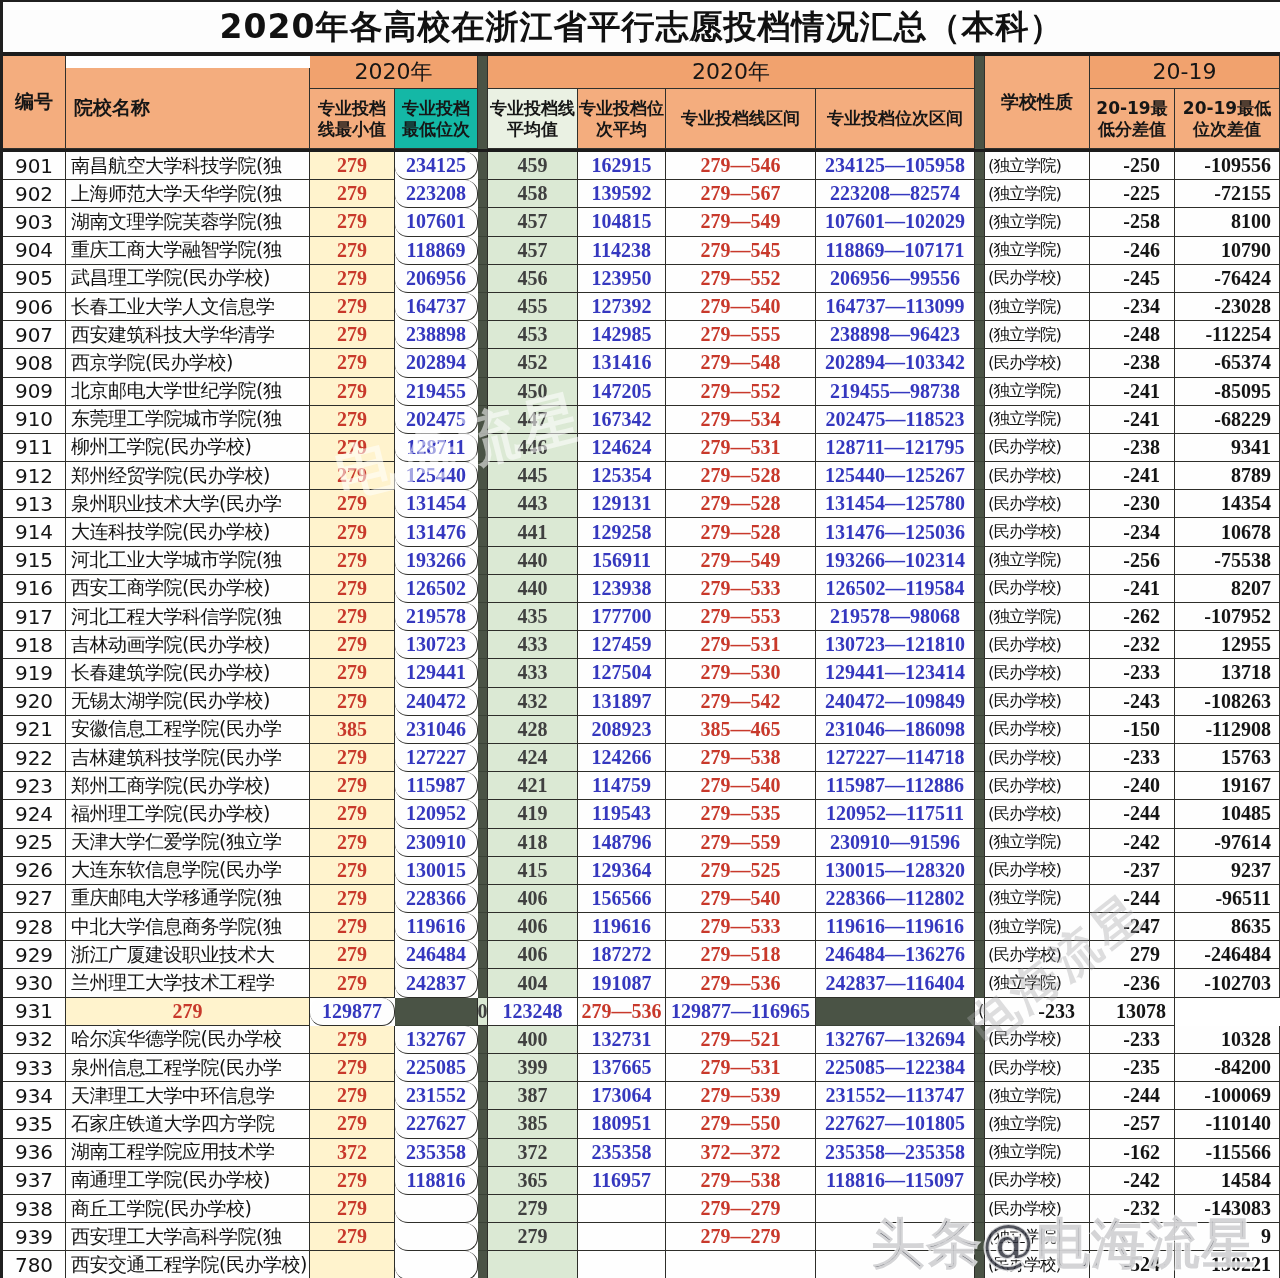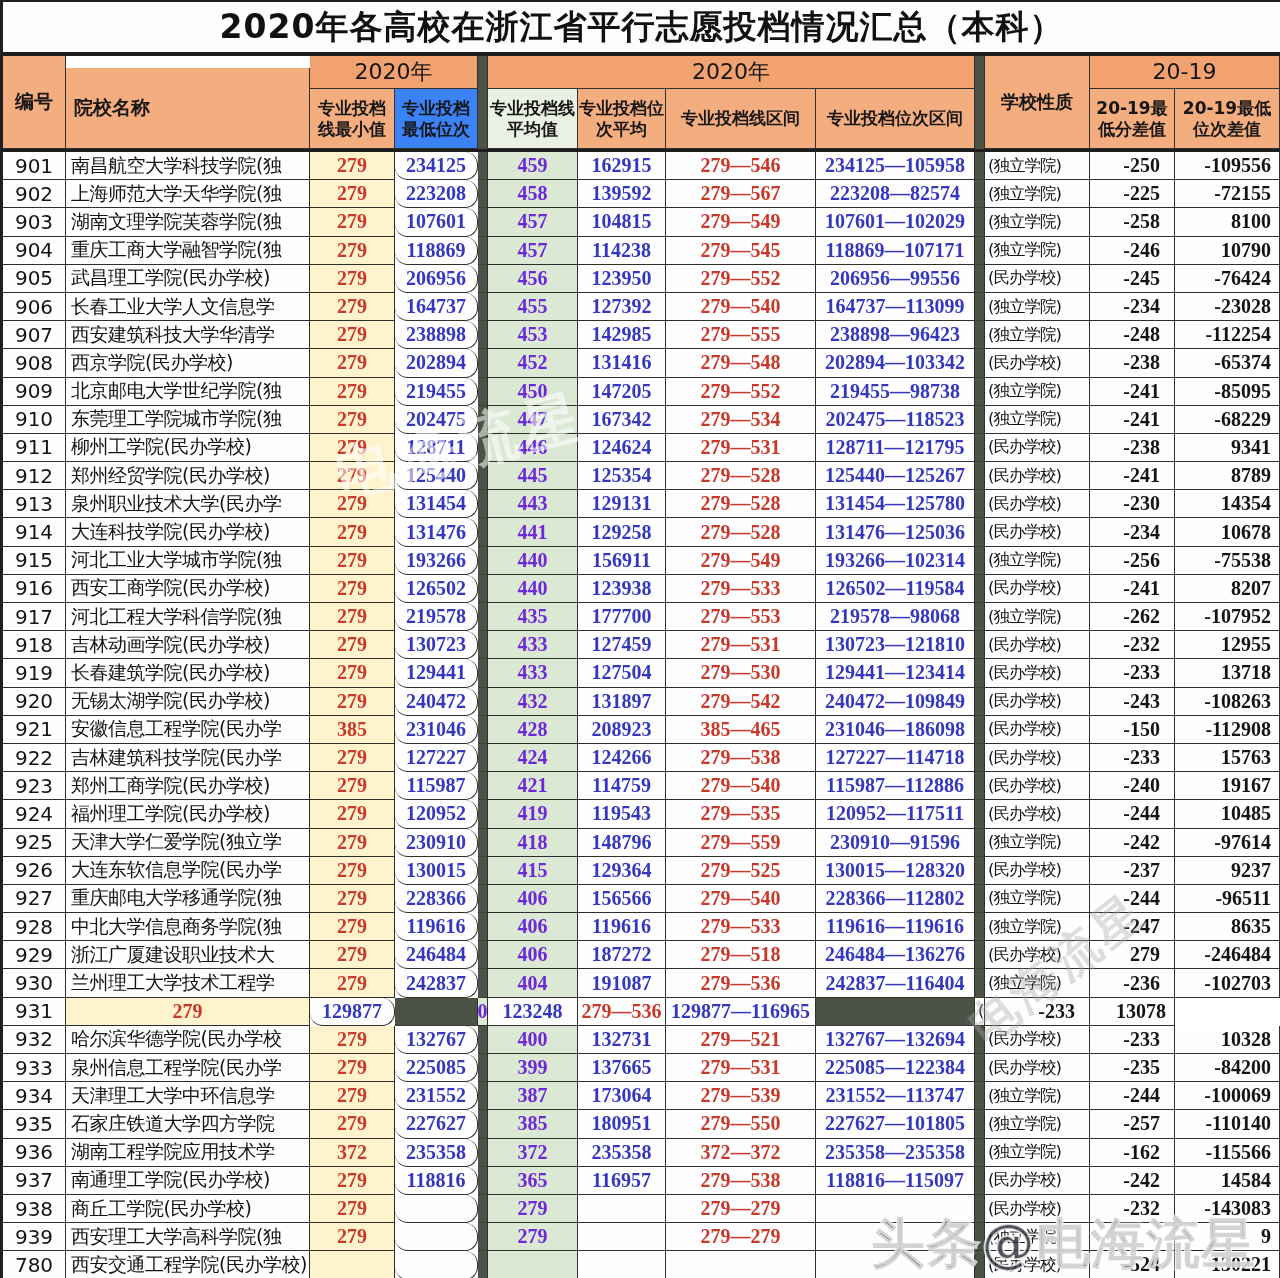--- a/index.html
+++ b/index.html
@@ -41,38 +41,38 @@
     text-align:center;
     background:#f4ad7e;
     color:#161616;
     font-weight:700;
     line-height:1.22;
     overflow:hidden;
   }
   .hgroup{background:#f1a26e;font-size:22px;font-weight:400;}
   .hcol{font-size:17px;}
   .hspan2{grid-row:1/3;font-size:19px;}
-  .yellow{background:#3b82f6;}
+  .yellow{background:#14b8a6;}
   .palegreen{background:#eaf1e3;}
   .gapcell{background:#4a5345;border-right:1px solid #30302c;grid-row:1/3;}
   
   #tbody .trow{height:28.2px;}
   .cell{
     border-right:1px solid #2e2e2a;
     border-bottom:1px solid #2e2e2a;
     overflow:hidden;white-space:nowrap;
     display:flex;align-items:center;
     background:#fefefe;
     font-size:20px;color:#141414;
   }
   .c-id{justify-content:center;font-size:20px;}
   .c-name{justify-content:flex-start;padding-left:5px;font-size:19px;letter-spacing:-0.5px;}
   .c-min{justify-content:center;background:#fff3cd;color:#c8392b;font-weight:700;font-family:"Liberation Serif","DejaVu Sans",serif;}
   .c-minrank{justify-content:center;color:#3538bf;font-weight:700;font-family:"Liberation Serif","DejaVu Sans",serif;border-radius:13px;}
-  .c-avg{justify-content:center;background:#dbe9d4;color:#6d28d9;font-weight:700;font-family:"Liberation Serif","DejaVu Sans",serif;}
+  .c-avg{justify-content:center;background:#dbe9d4;color:#404040;font-weight:700;font-family:"Liberation Serif","DejaVu Sans",serif;}
   .c-avgrank{justify-content:center;color:#3538bf;font-weight:700;font-family:"Liberation Serif","DejaVu Sans",serif;}
   .c-srange{justify-content:center;color:#c8392b;font-weight:700;font-family:"Liberation Serif","DejaVu Sans",serif;}
   .c-rrange{justify-content:center;color:#3538bf;font-weight:700;font-family:"Liberation Serif","DejaVu Sans",serif;}
   .c-nature{justify-content:flex-start;padding-left:3px;font-size:16.5px;letter-spacing:-1px;}
   .c-sdiff{justify-content:flex-end;padding-right:14px;font-family:"Liberation Serif","DejaVu Sans",serif;font-weight:600;}
   .c-rdiff{justify-content:flex-end;padding-right:8px;font-family:"Liberation Serif","DejaVu Sans",serif;font-weight:600;}
   .gapbody{background:#4a5345;border-right:1px solid #2e2e2a;border-bottom:1px solid #3a4236;}
   
   .wm{position:absolute;pointer-events:none;white-space:nowrap;font-weight:700;}
   #wm-mid{

